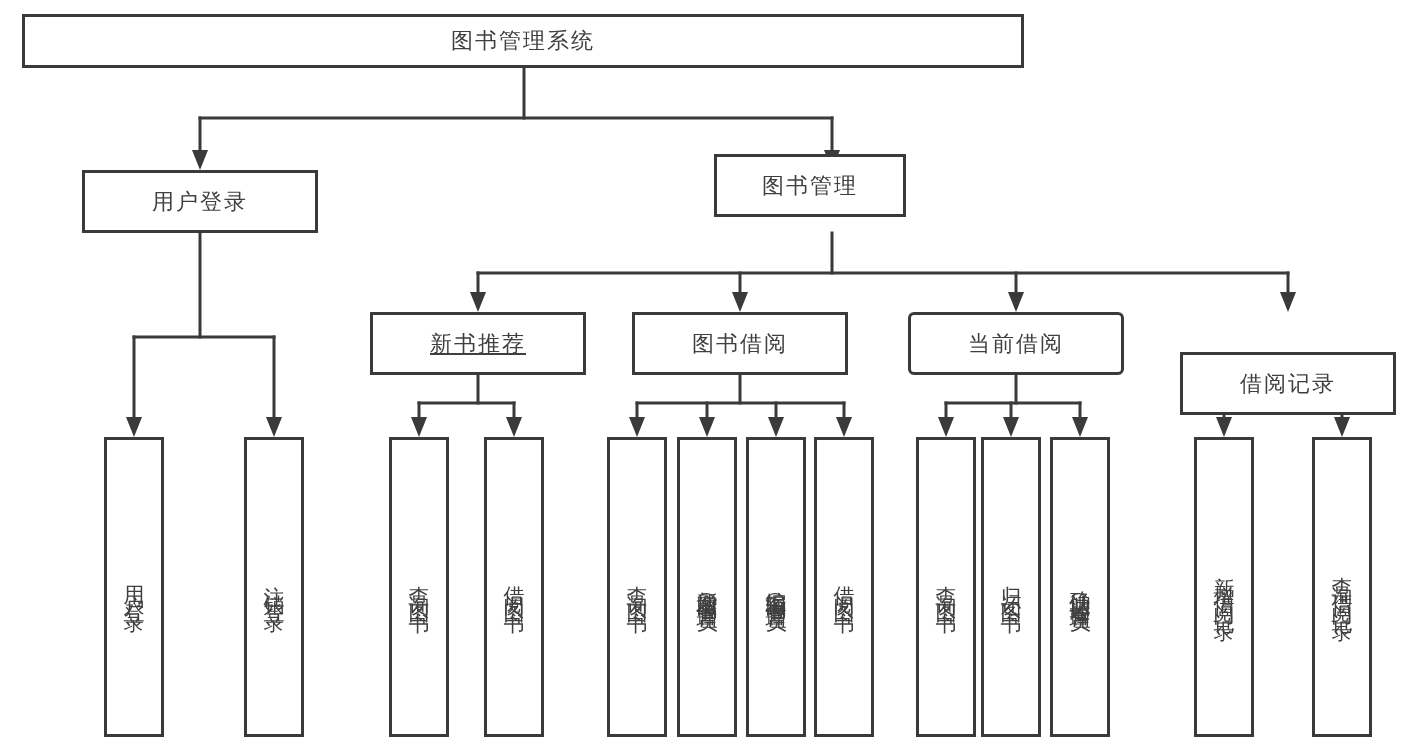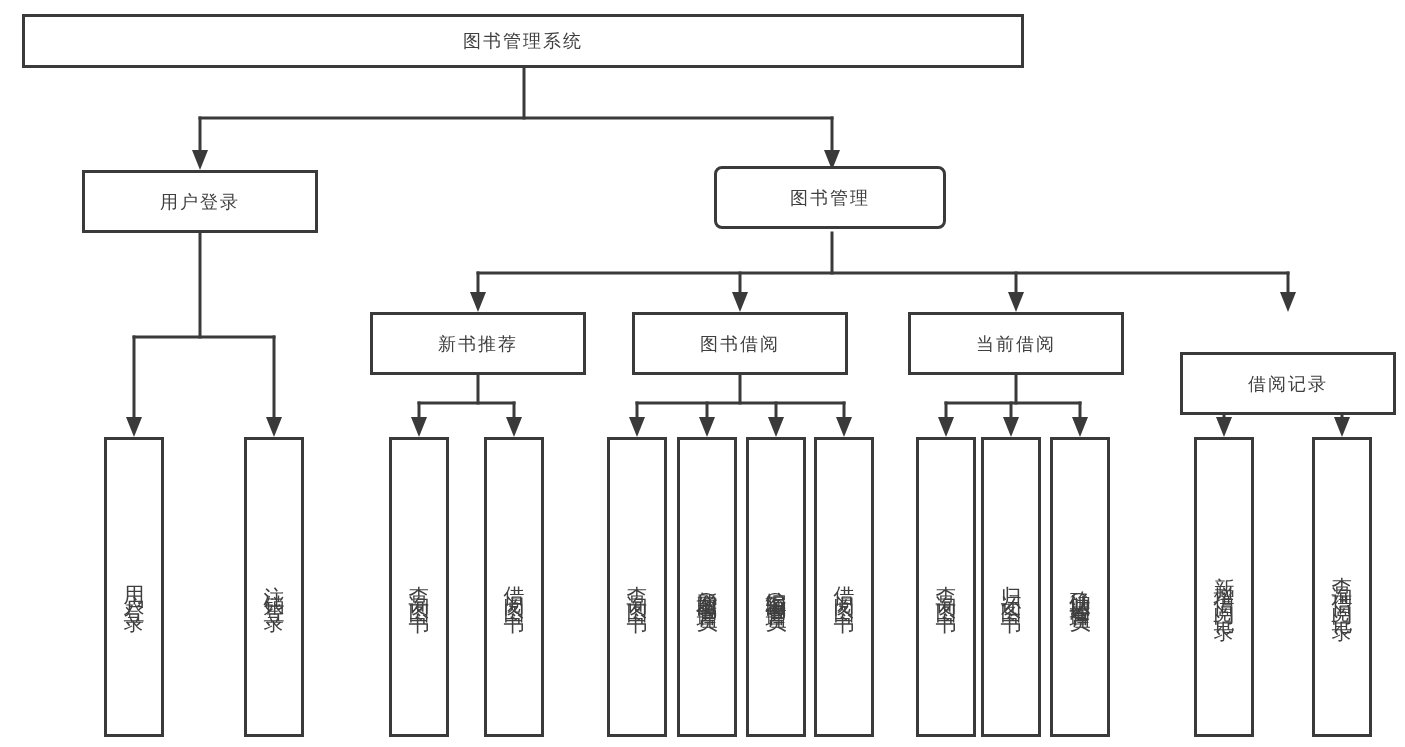--- a/index.html
+++ b/index.html
@@ -24,27 +24,27 @@
   .box {
     position: absolute;
     background: #ffffff;
     border: 3px solid #3a3a3a;
     box-sizing: border-box;
     display: flex;
     align-items: center;
     justify-content: center;
     color: #3f3f3f;
   }
-  .hbox { font-size: 18px; letter-spacing: 2px; }
+  .hbox { font-size: 22px; letter-spacing: 2px; }
   .root-box  { left: 22px;  top: 14px;  width: 1002px; height: 54px; }
   .l2a { left: 82px;  top: 170px; width: 236px; height: 63px; }
-  .l2b { left: 714px; top: 166px; width: 232px; height: 63px; border-radius: 8px; }
-  .l3a { left: 370px; top: 312px; width: 216px; height: 63px; }
+  .l2b { left: 714px; top: 154px; width: 192px; height: 63px; }
+  .l3a { left: 370px; top: 312px; width: 216px; height: 63px; text-decoration: underline; }
   .l3b { left: 632px; top: 312px; width: 216px; height: 63px; }
-  .l3c { left: 908px; top: 312px; width: 216px; height: 63px; }
+  .l3c { left: 908px; top: 312px; width: 216px; height: 63px; border-radius: 6px; }
   .l3d { left: 1180px; top: 312px; width: 216px; height: 63px; margin-top: 40px; }
 
   .leaf {
     top: 437px;
     width: 60px;
     height: 300px;
   }
   .leaf .v {
     writing-mode: vertical-rl;
     font-size: 21px;

